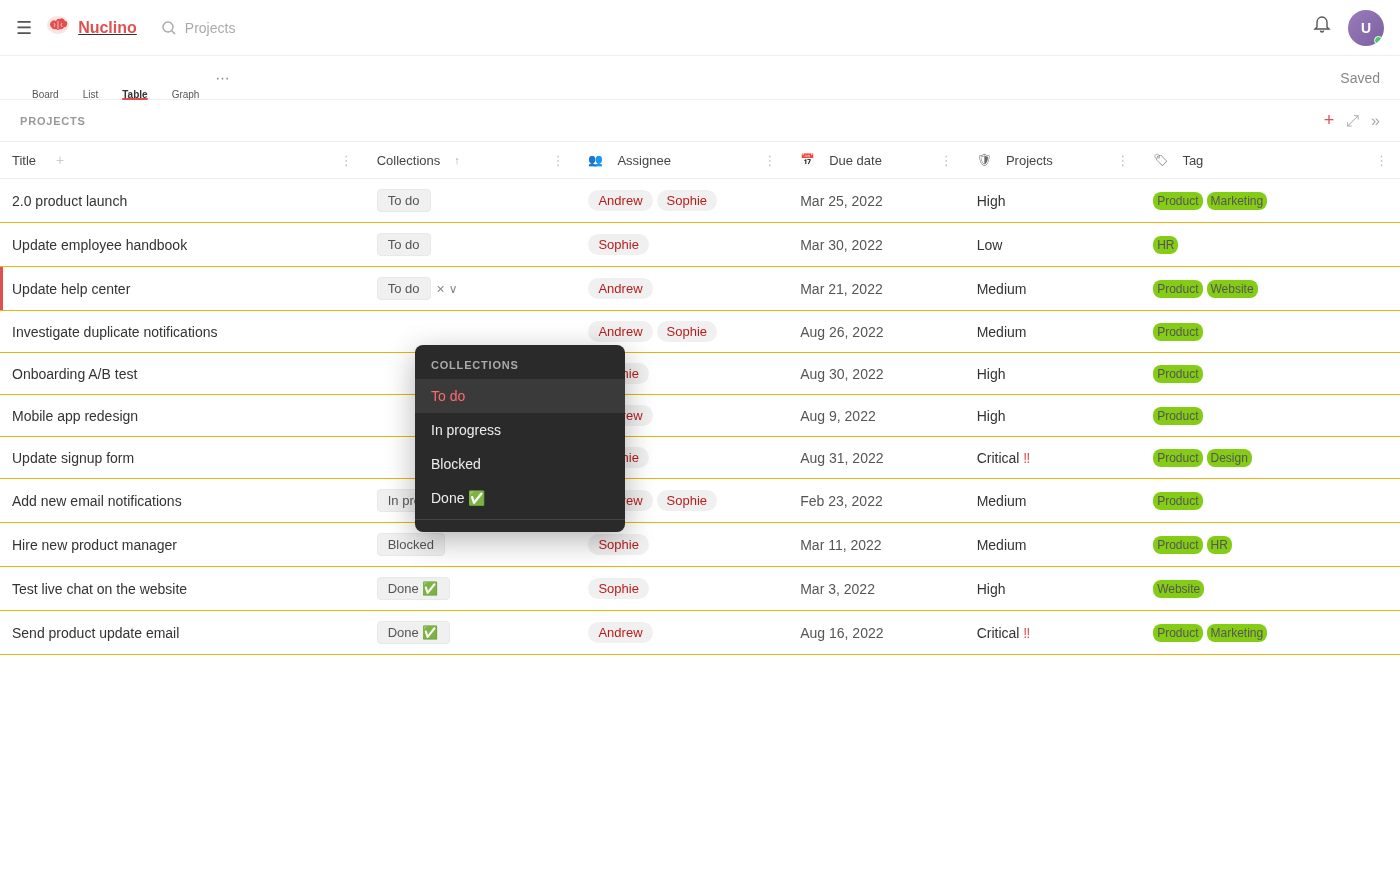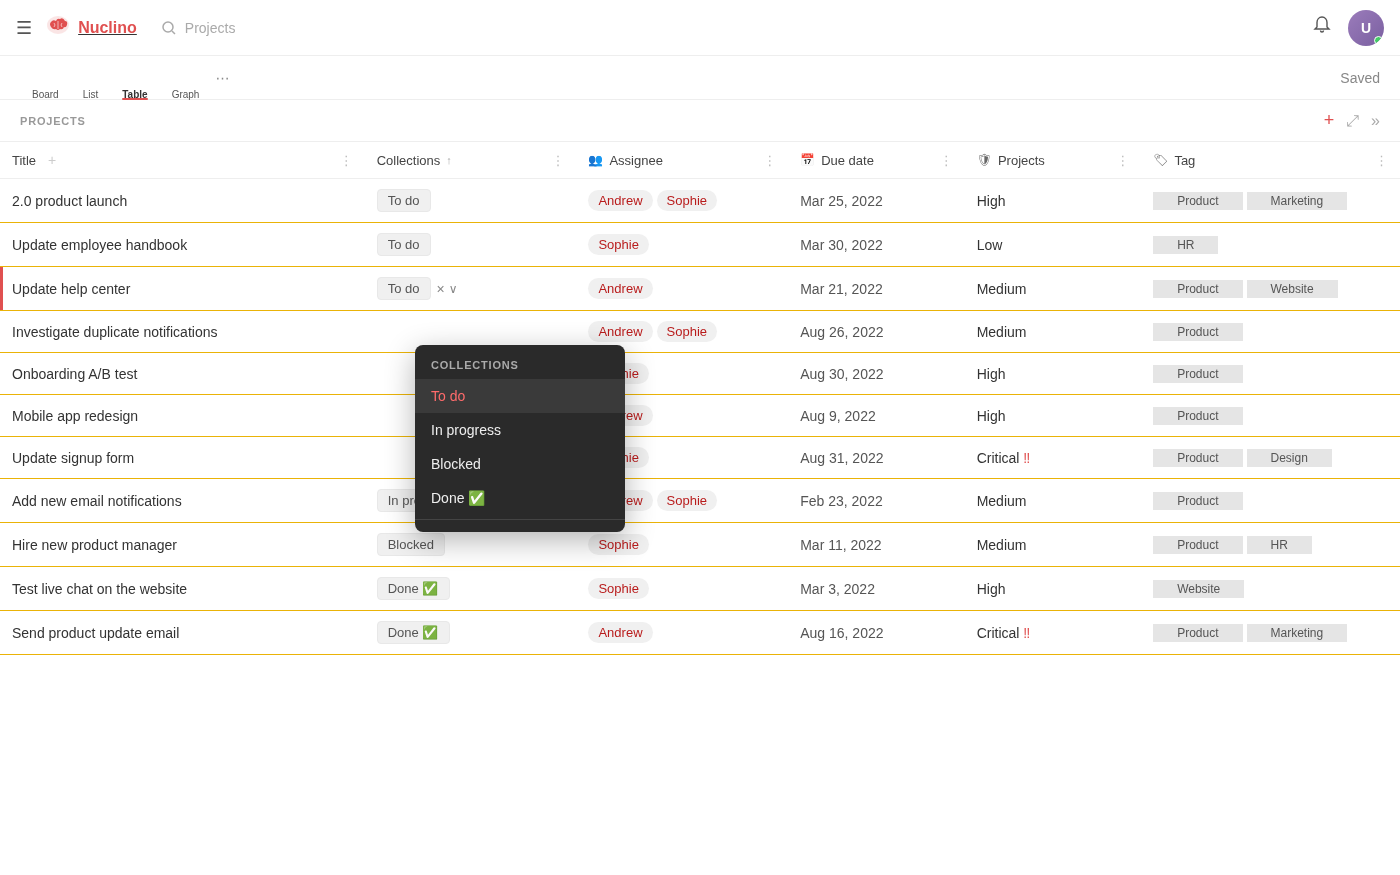--- a/index.html
+++ b/index.html
@@ -51,28 +51,28 @@
     th { padding: 10px 12px; text-align: left; font-weight: 500; font-size: 13px; color: #666; white-space: nowrap; position: relative; }
     td { padding: 10px 12px; font-size: 14px; vertical-align: middle; white-space: nowrap; }
 
     .col-title { width: 310px; }
     .col-collections { width: 180px; }
     .col-assignee { width: 180px; }
     .col-duedate { width: 150px; }
     .col-priority { width: 150px; }
     .col-tag { width: 220px; }
 
-    .th-inner { display: flex; align-items: center; gap: 6px; }
+    .th-inner { display: flex; align-items: center; gap: 14px; }
     .th-sort { color: #aaa; font-size: 11px; cursor: pointer; }
     .th-more { color: #bbb; cursor: pointer; margin-left: auto; }
 
     .title-cell { display: flex; align-items: center; gap: 8px; }
     .title-text { font-size: 14px; color: #333; }
 
-    .tag-pill { display: inline-block; padding: 2px 24px; border-radius: 0; font-size: 12px; background: #e5e5e5; color: #555; margin-right: 4px; }
+    .tag-pill { display: inline-block; padding: 2px 4px; border-radius: 8px; font-size: 12px; background: #84cc16; color: #555; margin-right: 4px; }
     .collection-pill { display: inline-block; padding: 3px 10px; border-radius: 4px; font-size: 13px; background: #f0f0f0; color: #555; border: 1px solid #e8e8e8; }
 
     .assignee-pill { display: inline-block; padding: 3px 10px; border-radius: 12px; font-size: 13px; background: #f0f0f0; color: #b91c1c; margin-right: 4px; }
     .row-plus { color: #ccc; cursor: pointer; font-size: 14px; margin-left: 6px; }
     .dropdown-menu {
       position: absolute; background: #2a2a2a; border-radius: 8px; padding: 8px 0;
       min-width: 210px; box-shadow: 0 8px 30px rgba(0,0,0,0.3); z-index: 200;
       top: 345px; left: 415px;
     }
     .dropdown-header {

